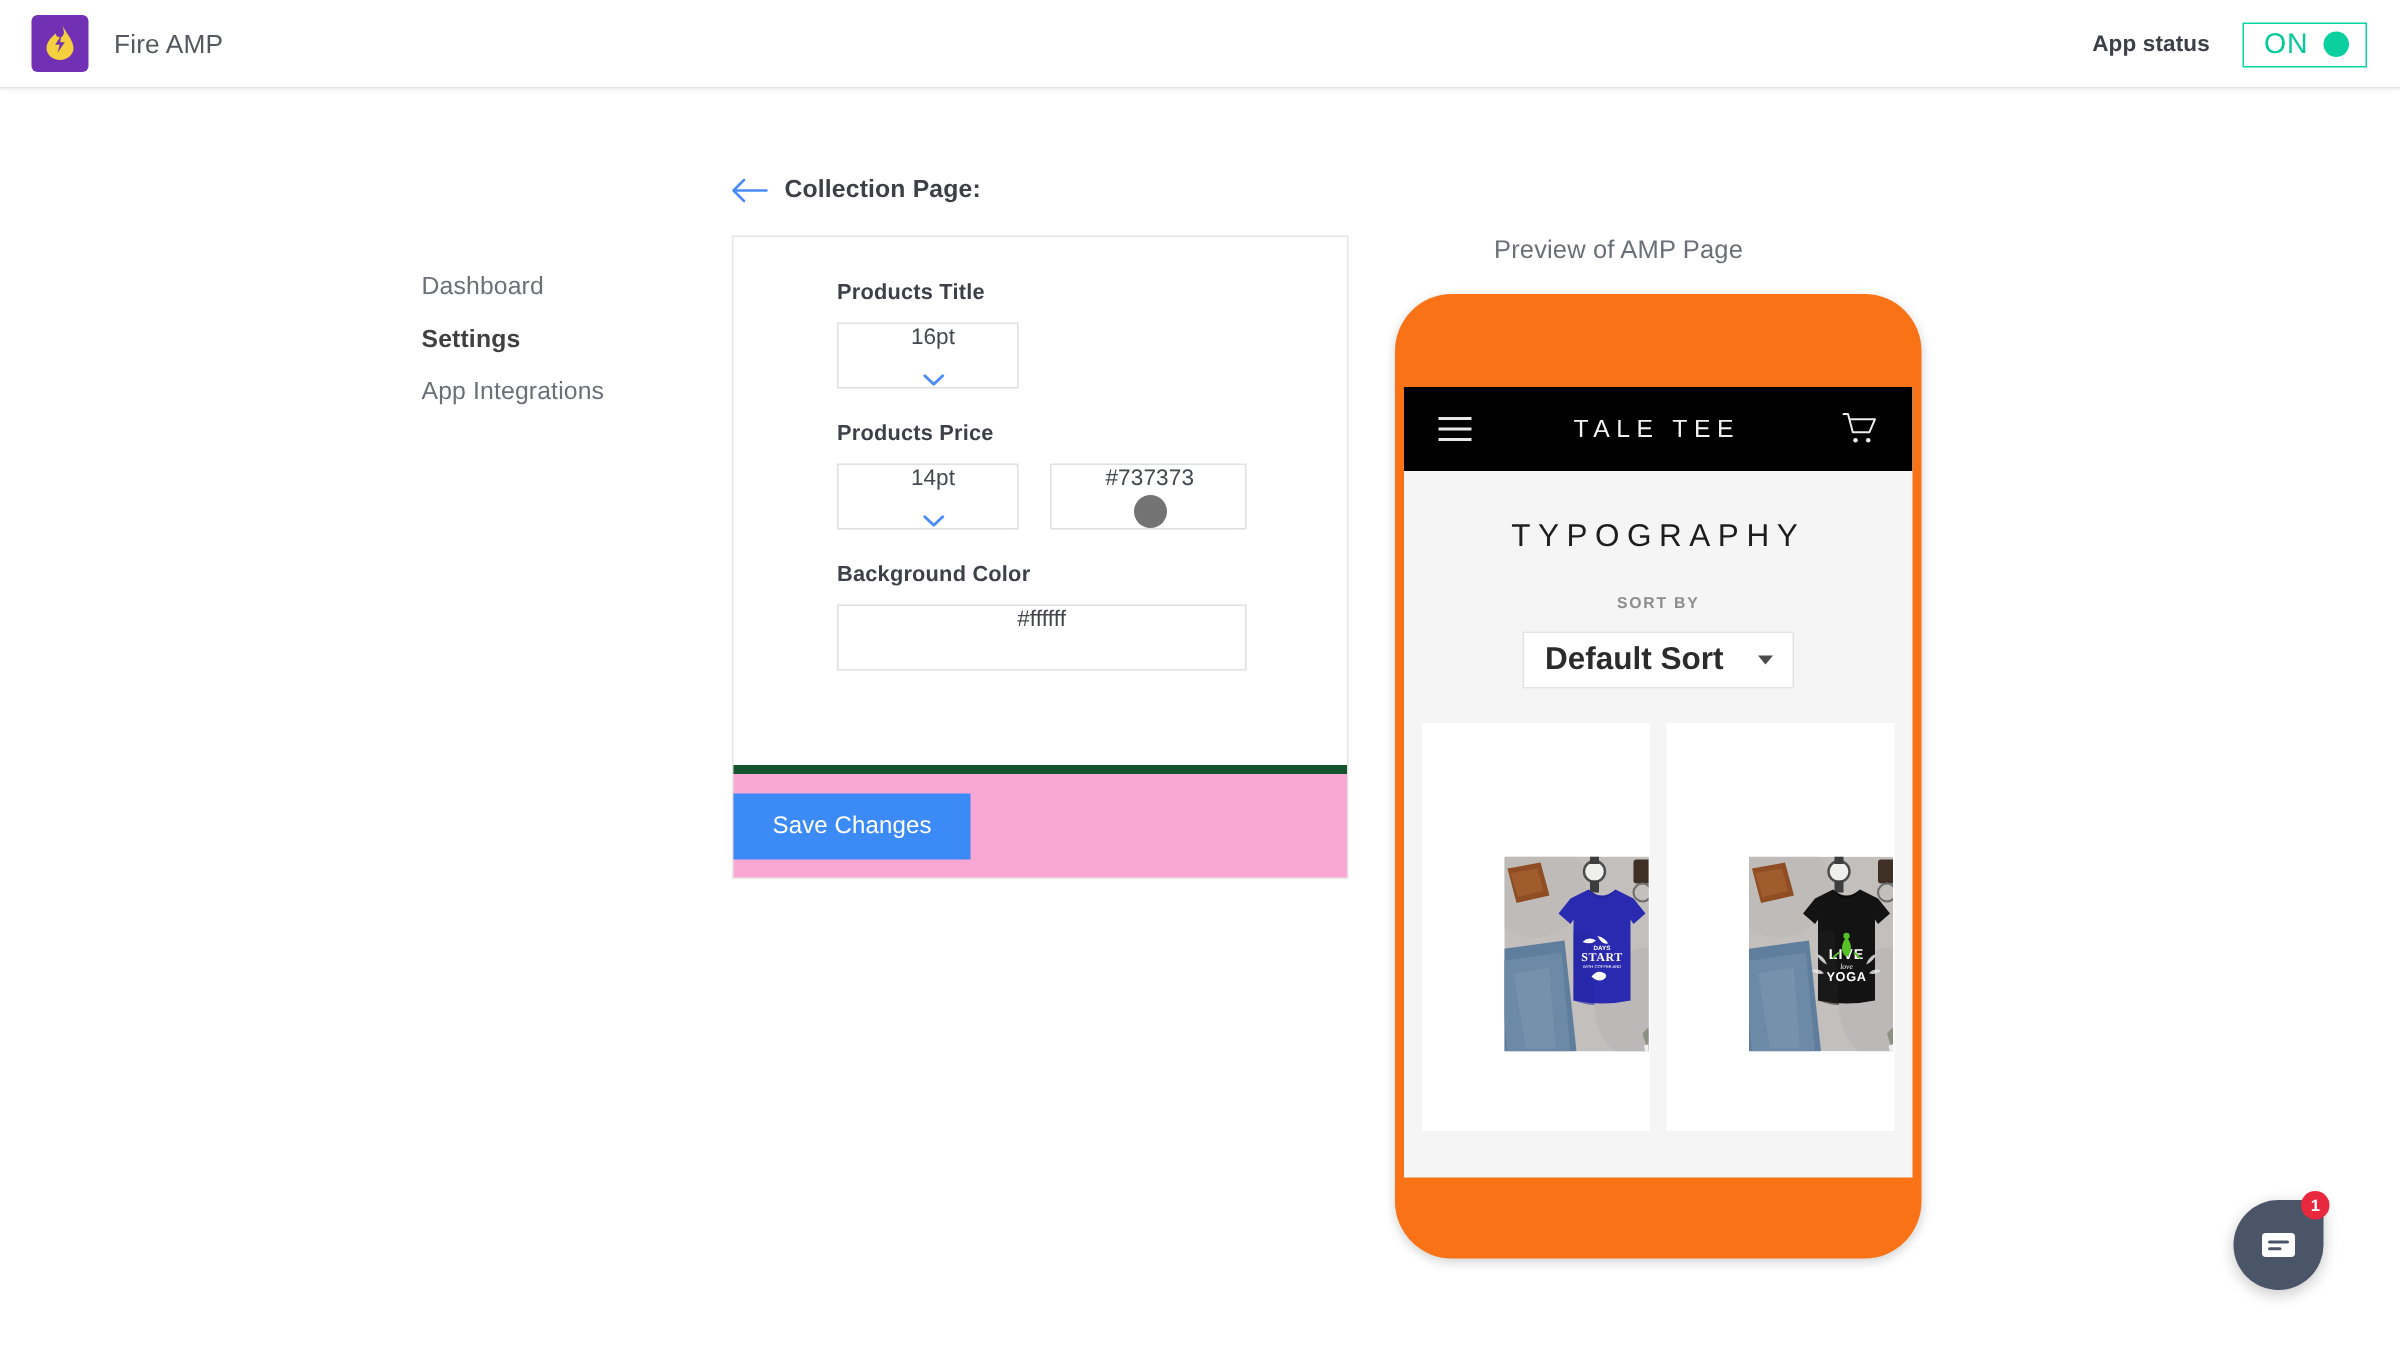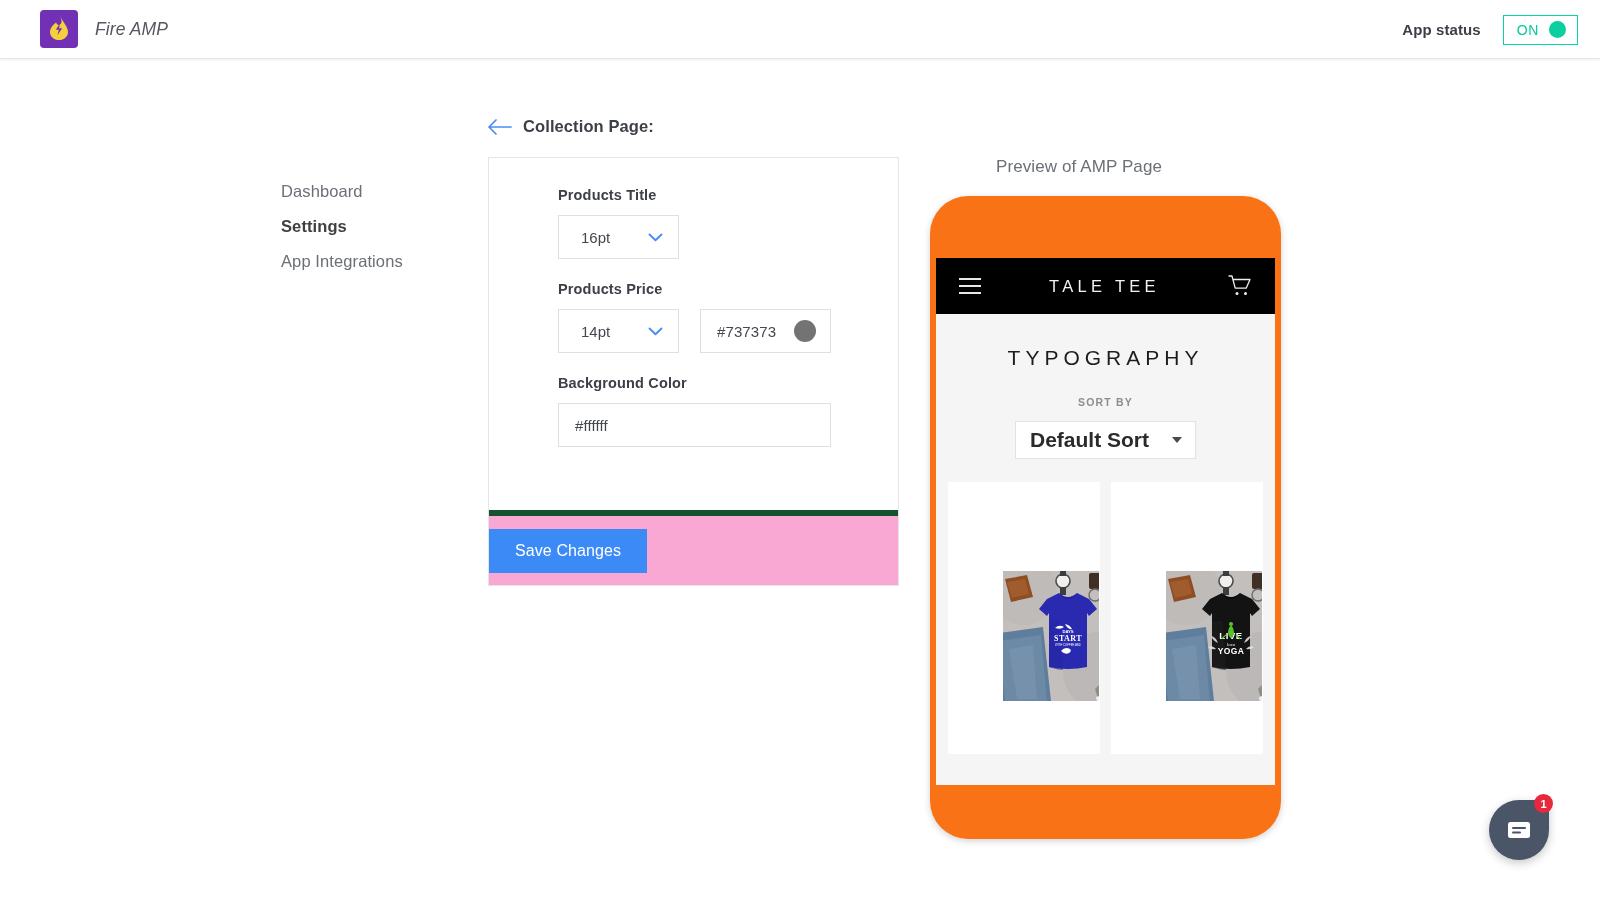--- a/index.html
+++ b/index.html
@@ -13,21 +13,21 @@
   
   .appbar {
     position: absolute; top: 0; left: 0;
     width: 1600px; height: 59px;
     background: #ffffff;
     border-bottom: 1px solid #e6e6e6;
     box-shadow: 0 1px 3px rgba(0,0,0,0.07);
     display: flex; align-items: center;
     z-index: 20;
   }
-  .brand { display: flex; align-items: center; margin-left: 40px; font-style: italic; }
+  .brand { display: flex; align-items: center; margin-left: 21px; }
   .logo-tile {
     width: 38px; height: 38px; border-radius: 4px;
     background: #7230b4;
     display: flex; align-items: center; justify-content: center;
     overflow: hidden;
   }
   .brand-name {
     margin-left: 17px;
     font-size: 17.5px; color: #55585e; font-weight: 400;
     letter-spacing: .1px;
@@ -40,21 +40,21 @@
     font-size: 15px; font-weight: 700; color: #3d4047;
     letter-spacing: .1px; margin-right: 22px;
   }
   .toggle-box {
     border: 1px solid #06d6a0;
     height: 30px; padding: 0 11px 0 13px;
     display: flex; align-items: center; gap: 10px;
     background: #fff;
   }
   .toggle-on-text {
-    font-size: 14px; color: #06c99a; letter-spacing: .6px;
+    font-size: 19px; color: #06c99a; letter-spacing: .6px;
   }
   .toggle-dot {
     width: 17px; height: 17px; border-radius: 50%;
     background: #0ccf9f;
   }
 
   
   .sidenav {
     position: absolute; left: 281px; top: 180px;
     display: flex; flex-direction: column; gap: 12px;
@@ -85,21 +85,21 @@
     display: flex; flex-direction: column;
   }
   .card-body { padding: 29px 0 0 69px; flex: 1; }
   .field-label {
     font-size: 14.5px; font-weight: 700; color: #3d4047;
     letter-spacing: .15px; margin-bottom: 12px;
   }
   .field-row { display: flex; gap: 21px; margin-bottom: 22px; }
   .ctl {
     height: 44px; border: 1px solid #dedfe1; background: #fff;
-    display: flex; align-items: center;
+    display: flex; align-items: center; flex-direction: column;
   }
   .select-ctl {
     width: 121px; justify-content: space-between;
     padding: 0 15px 0 22px; cursor: pointer;
   }
   .select-val { font-size: 15px; color: #44474d; }
   .chev { width: 15px; height: 9px; display: block; }
   .color-ctl {
     width: 131px; justify-content: space-between;
     padding: 0 14px 0 16px; cursor: text;

